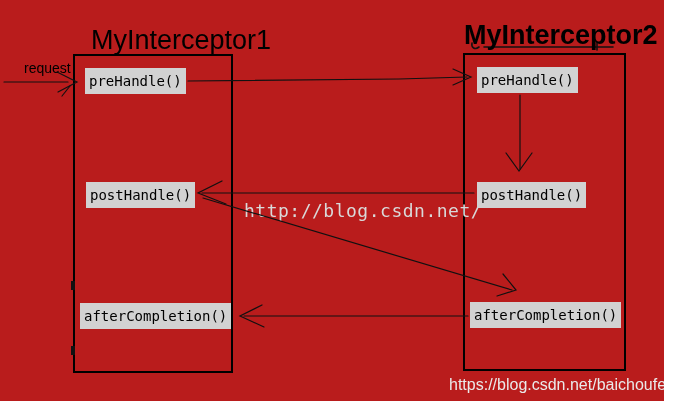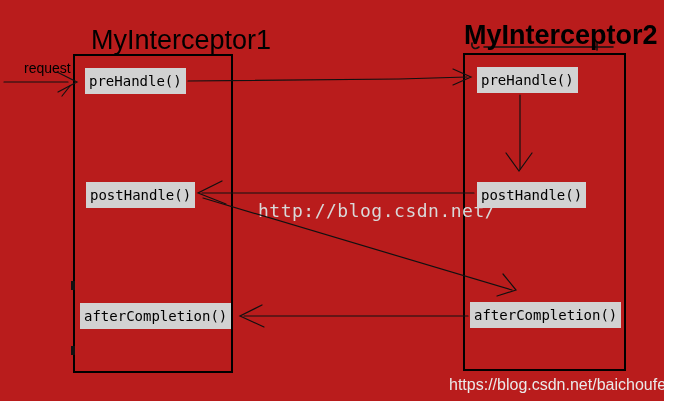--- a/index.html
+++ b/index.html
@@ -72,21 +72,20 @@
   }
   .wm-center {
     position: absolute;
     left: 244px; top: 200px;
     font-family: "DejaVu Sans Mono", "Liberation Mono", monospace;
     font-size: 18px;
     letter-spacing: 0.5px;
     color: var(--watermark_center, #d9d9d9);
     white-space: nowrap;
     z-index: 1;
-    margin-left: 14px;
   }
   .wm-bottom {
     position: absolute;
     left: 449px; top: 376px;
     font-size: 16px;
     color: var(--watermark_bottom, #eaeaea);
     white-space: nowrap;
     z-index: 1;
   }
 </style>

